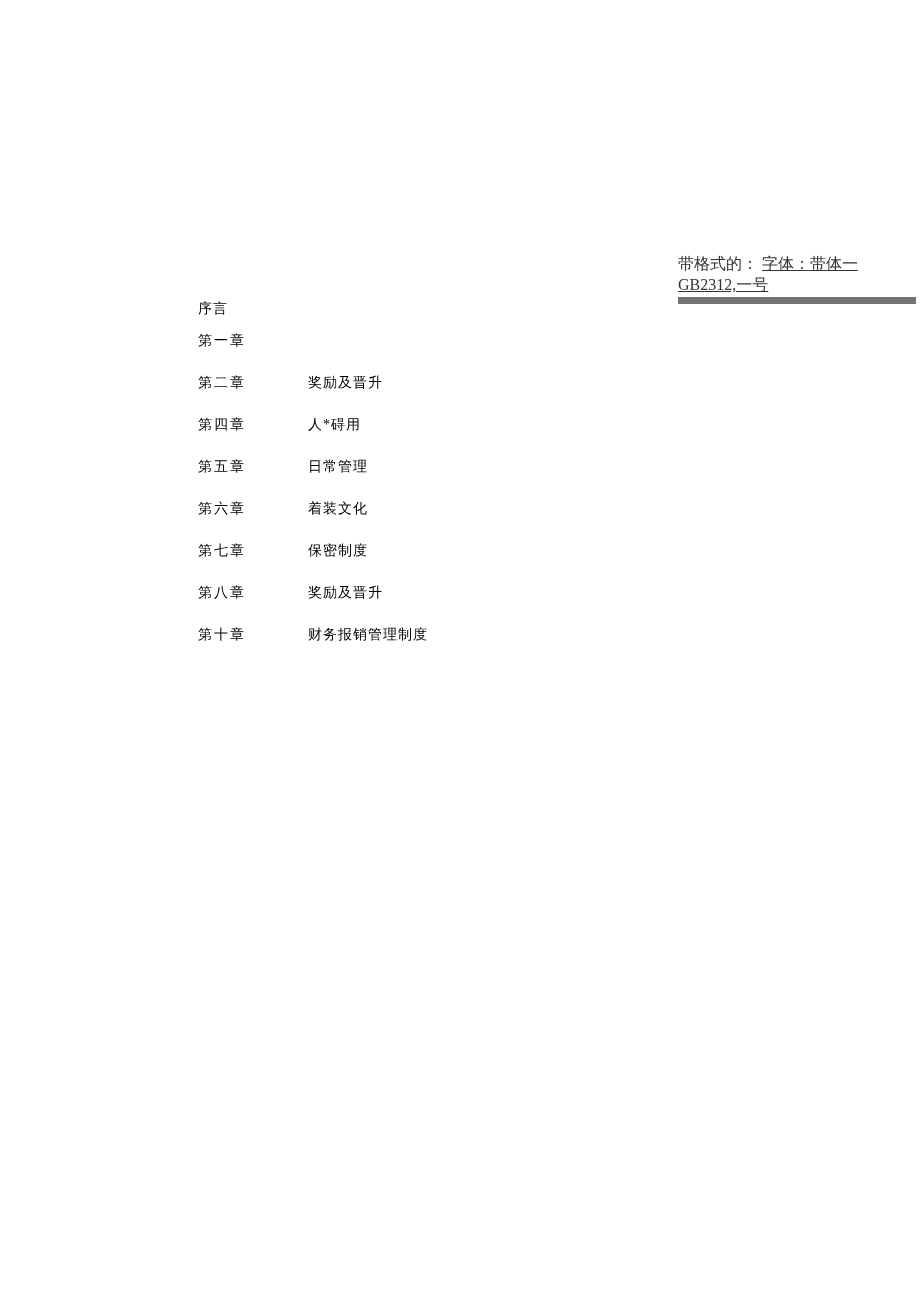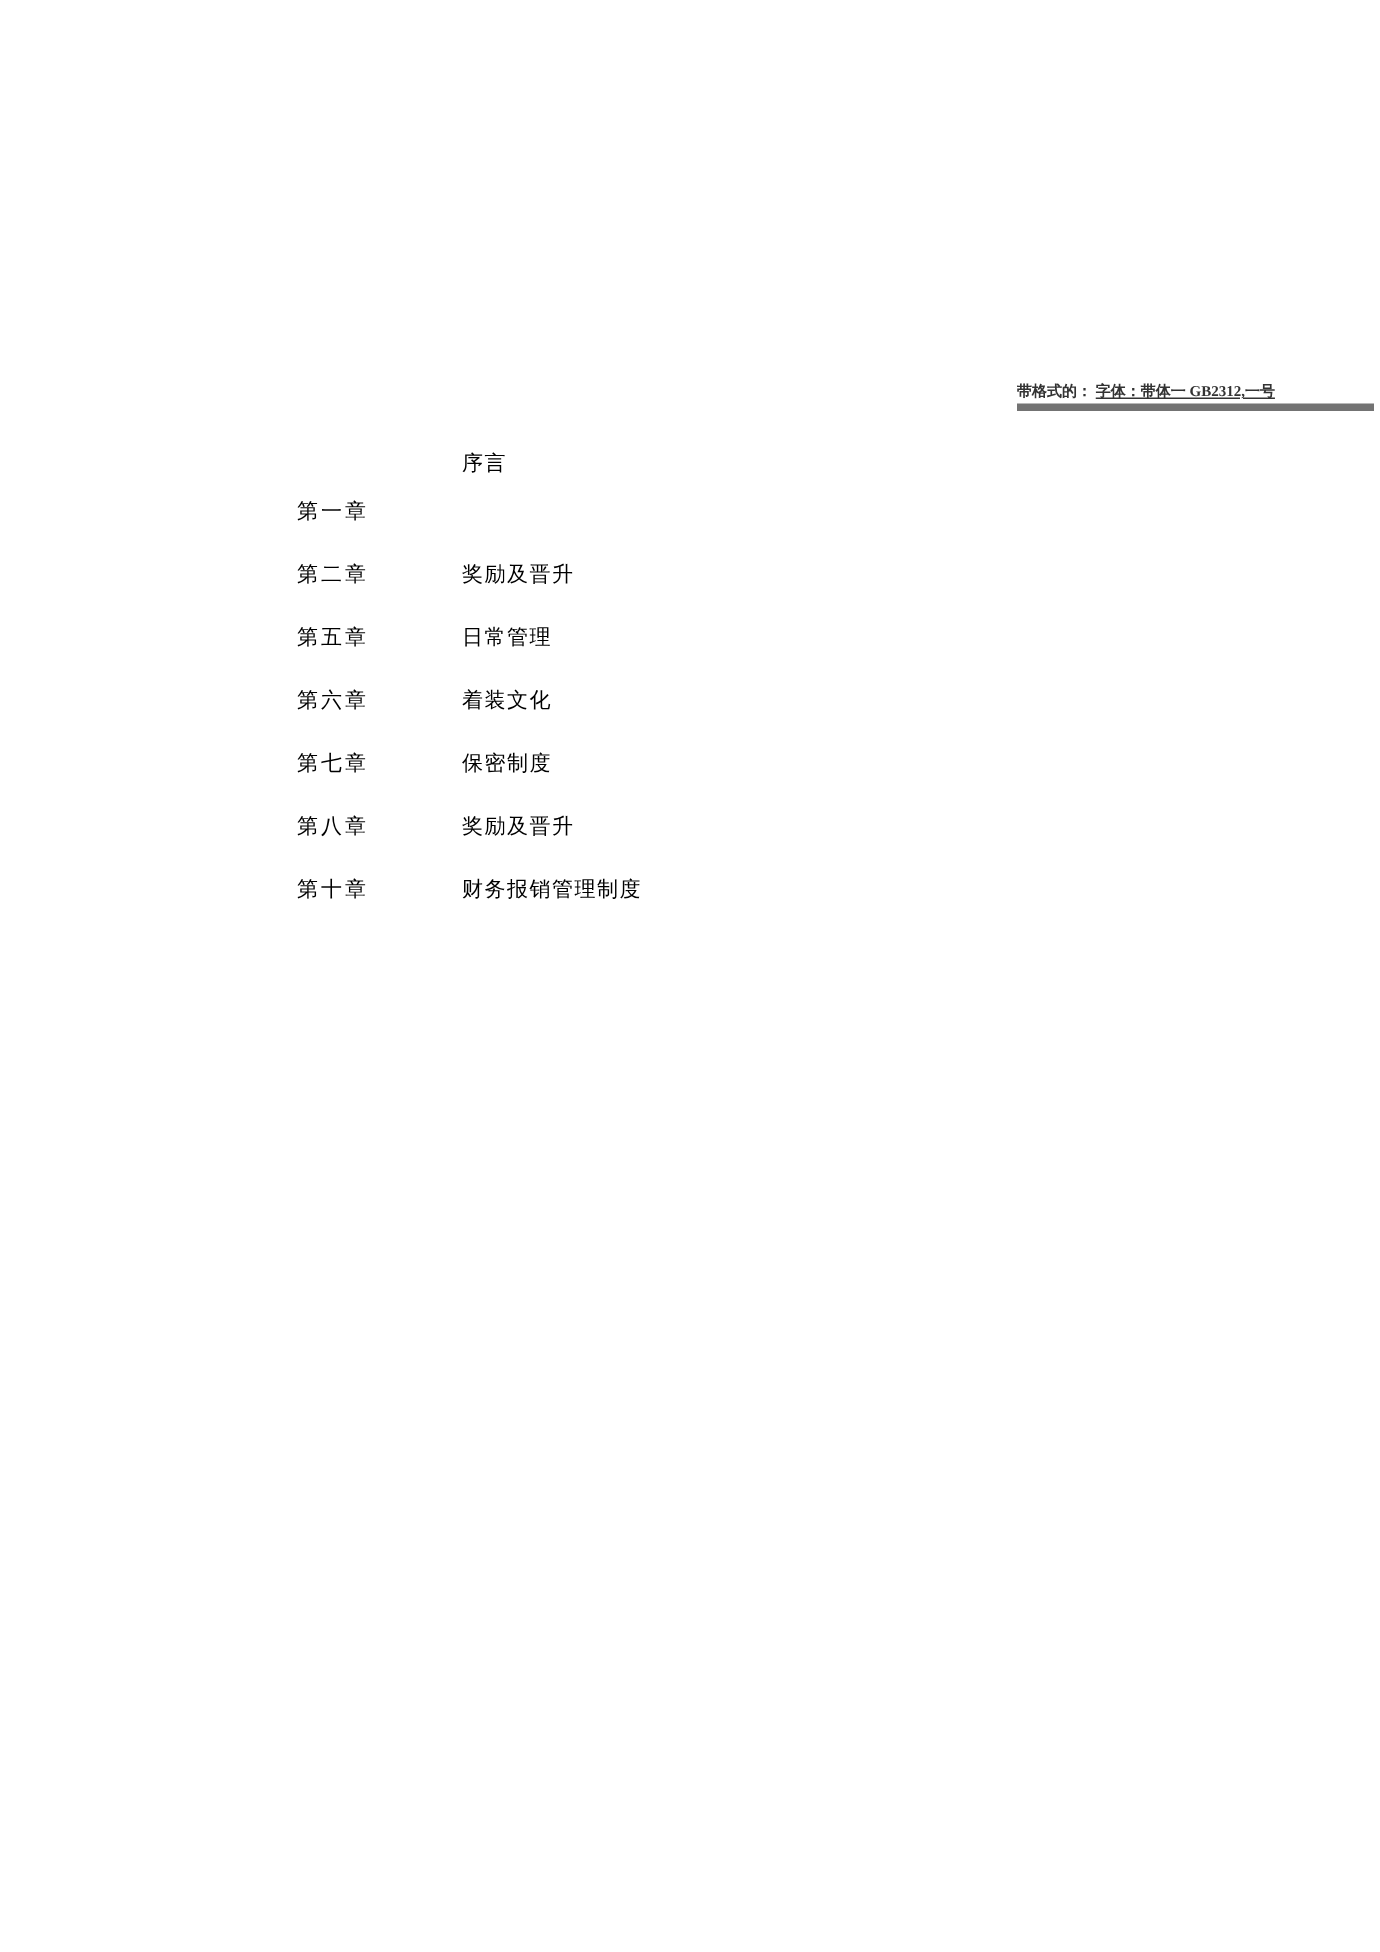--- a/index.html
+++ b/index.html
@@ -11,42 +11,40 @@
       width: 920px;
       height: 1301px;
       background: #ffffff;
       font-family: "SimSun", "宋体", serif;
       position: relative;
     }
     .annotation {
       position: absolute;
       top: 254px;
       left: 678px;
-      font-size: 10px;
+      font-size: 16px;
       color: #333;
-      border-bottom: 5px solid #737373;
+      border-bottom: 7px solid #737373;
       padding-bottom: 1px;
       width: 238px;
-      font-weight: bold;
     }
     .annotation-label {
       display: inline;
     }
     .annotation-text {
       display: inline;
       text-decoration: underline;
     }
     .toc-container {
       position: absolute;
       top: 300px;
       left: 198px;
       width: 380px;
     }
     .toc-header {
-      margin-left: 110px;
       margin-bottom: 14px;
       font-size: 14px;
       color: #000;
       letter-spacing: 1px;
     }
     .toc-row {
       display: flex;
       margin-bottom: 24px;
       font-size: 14px;
       color: #000;
@@ -79,20 +77,24 @@
     <div class="toc-chapter">第一章</div>
     <div class="toc-title"></div>
   </div>
 
   <div class="toc-row">
     <div class="toc-chapter">第二章</div>
     <div class="toc-title">奖励及晋升</div>
   </div>
 
 
+  <div class="toc-row">
+    <div class="toc-chapter">第四章</div>
+    <div class="toc-title">人*碍用</div>
+  </div>
 
   <div class="toc-row">
     <div class="toc-chapter">第五章</div>
     <div class="toc-title">日常管理</div>
   </div>
 
   <div class="toc-row">
     <div class="toc-chapter">第六章</div>
     <div class="toc-title">着装文化</div>
   </div>

